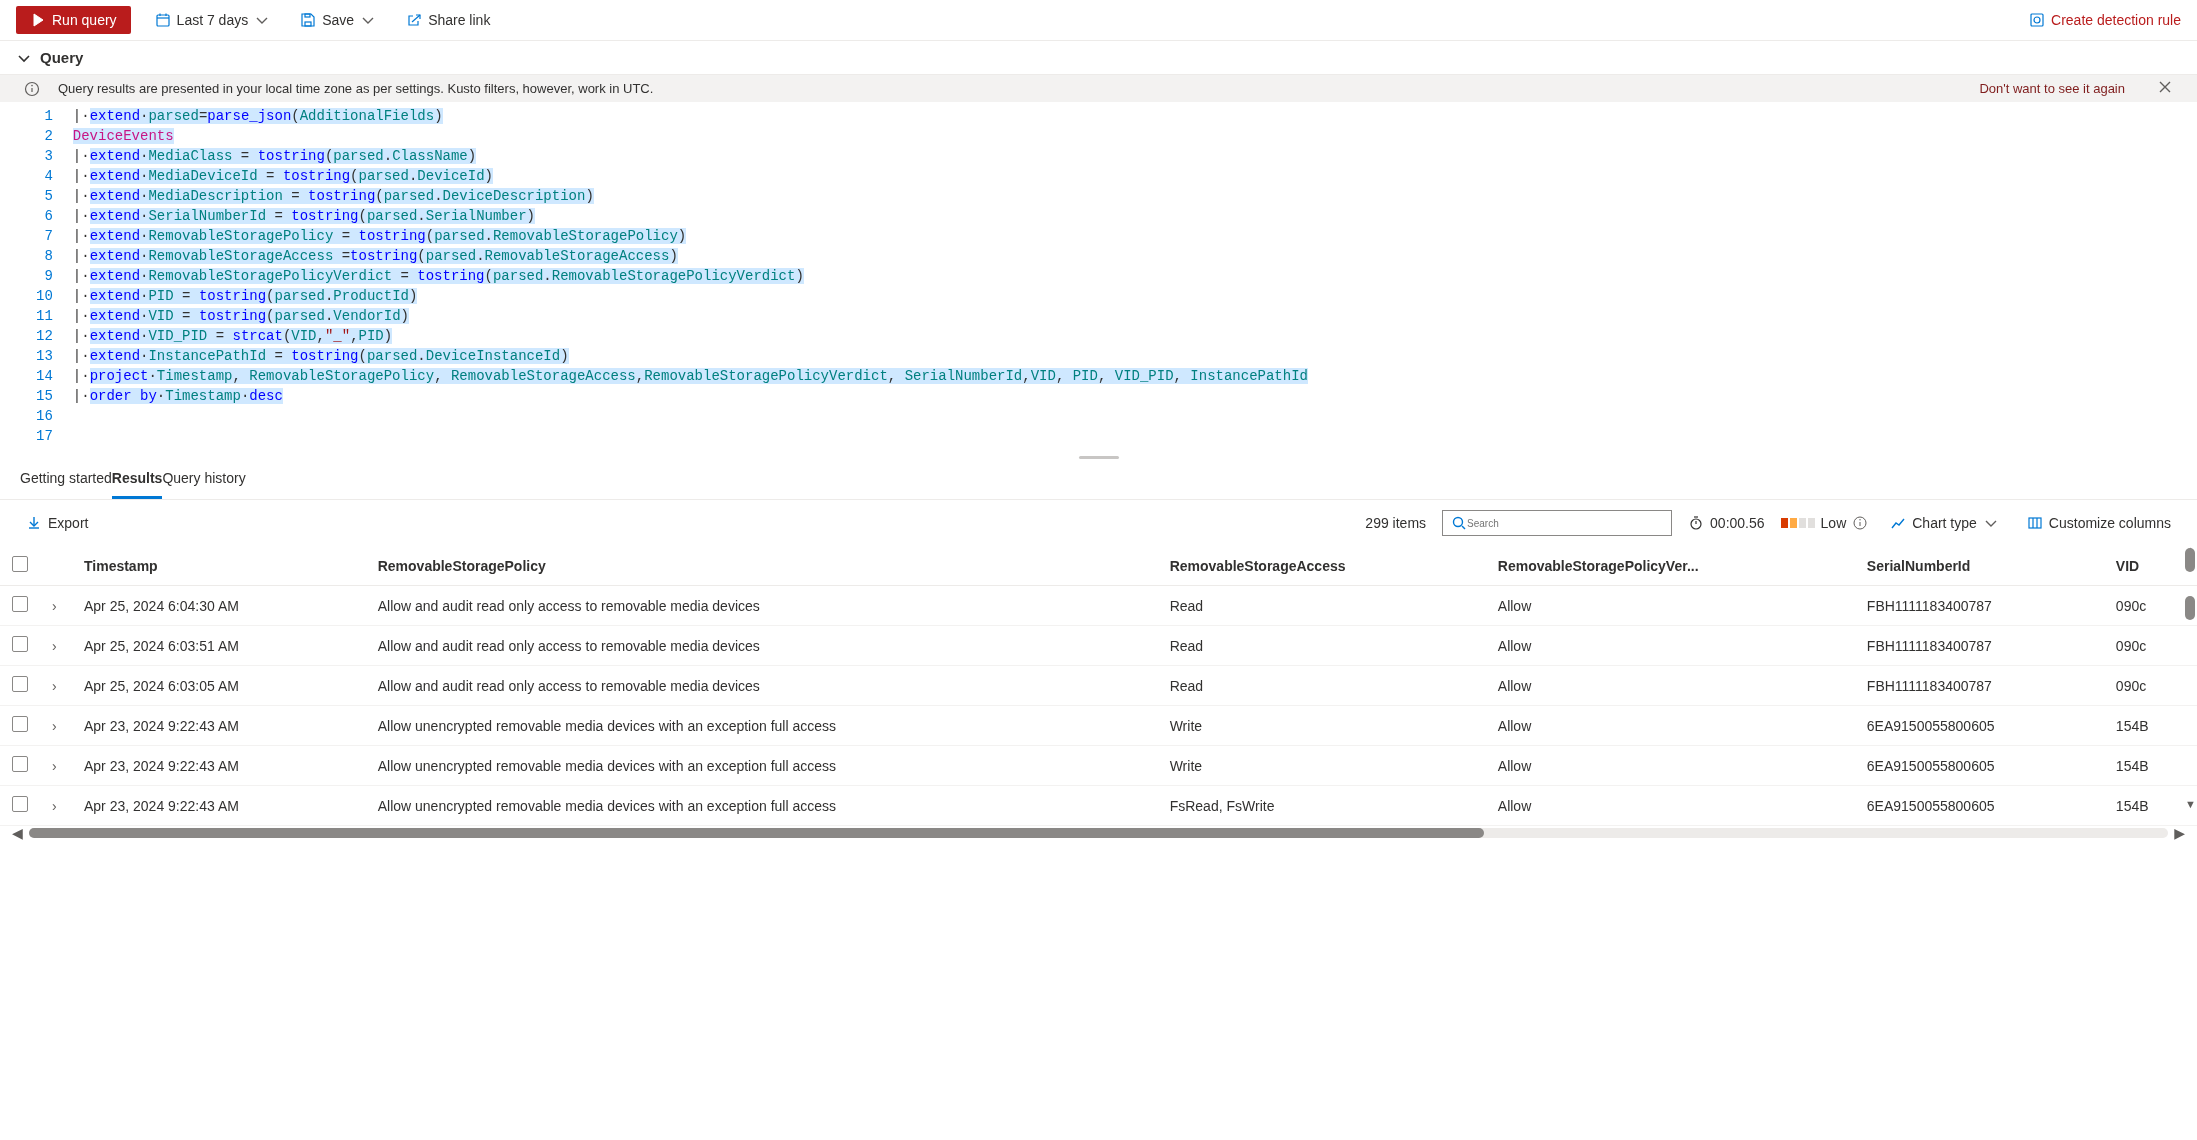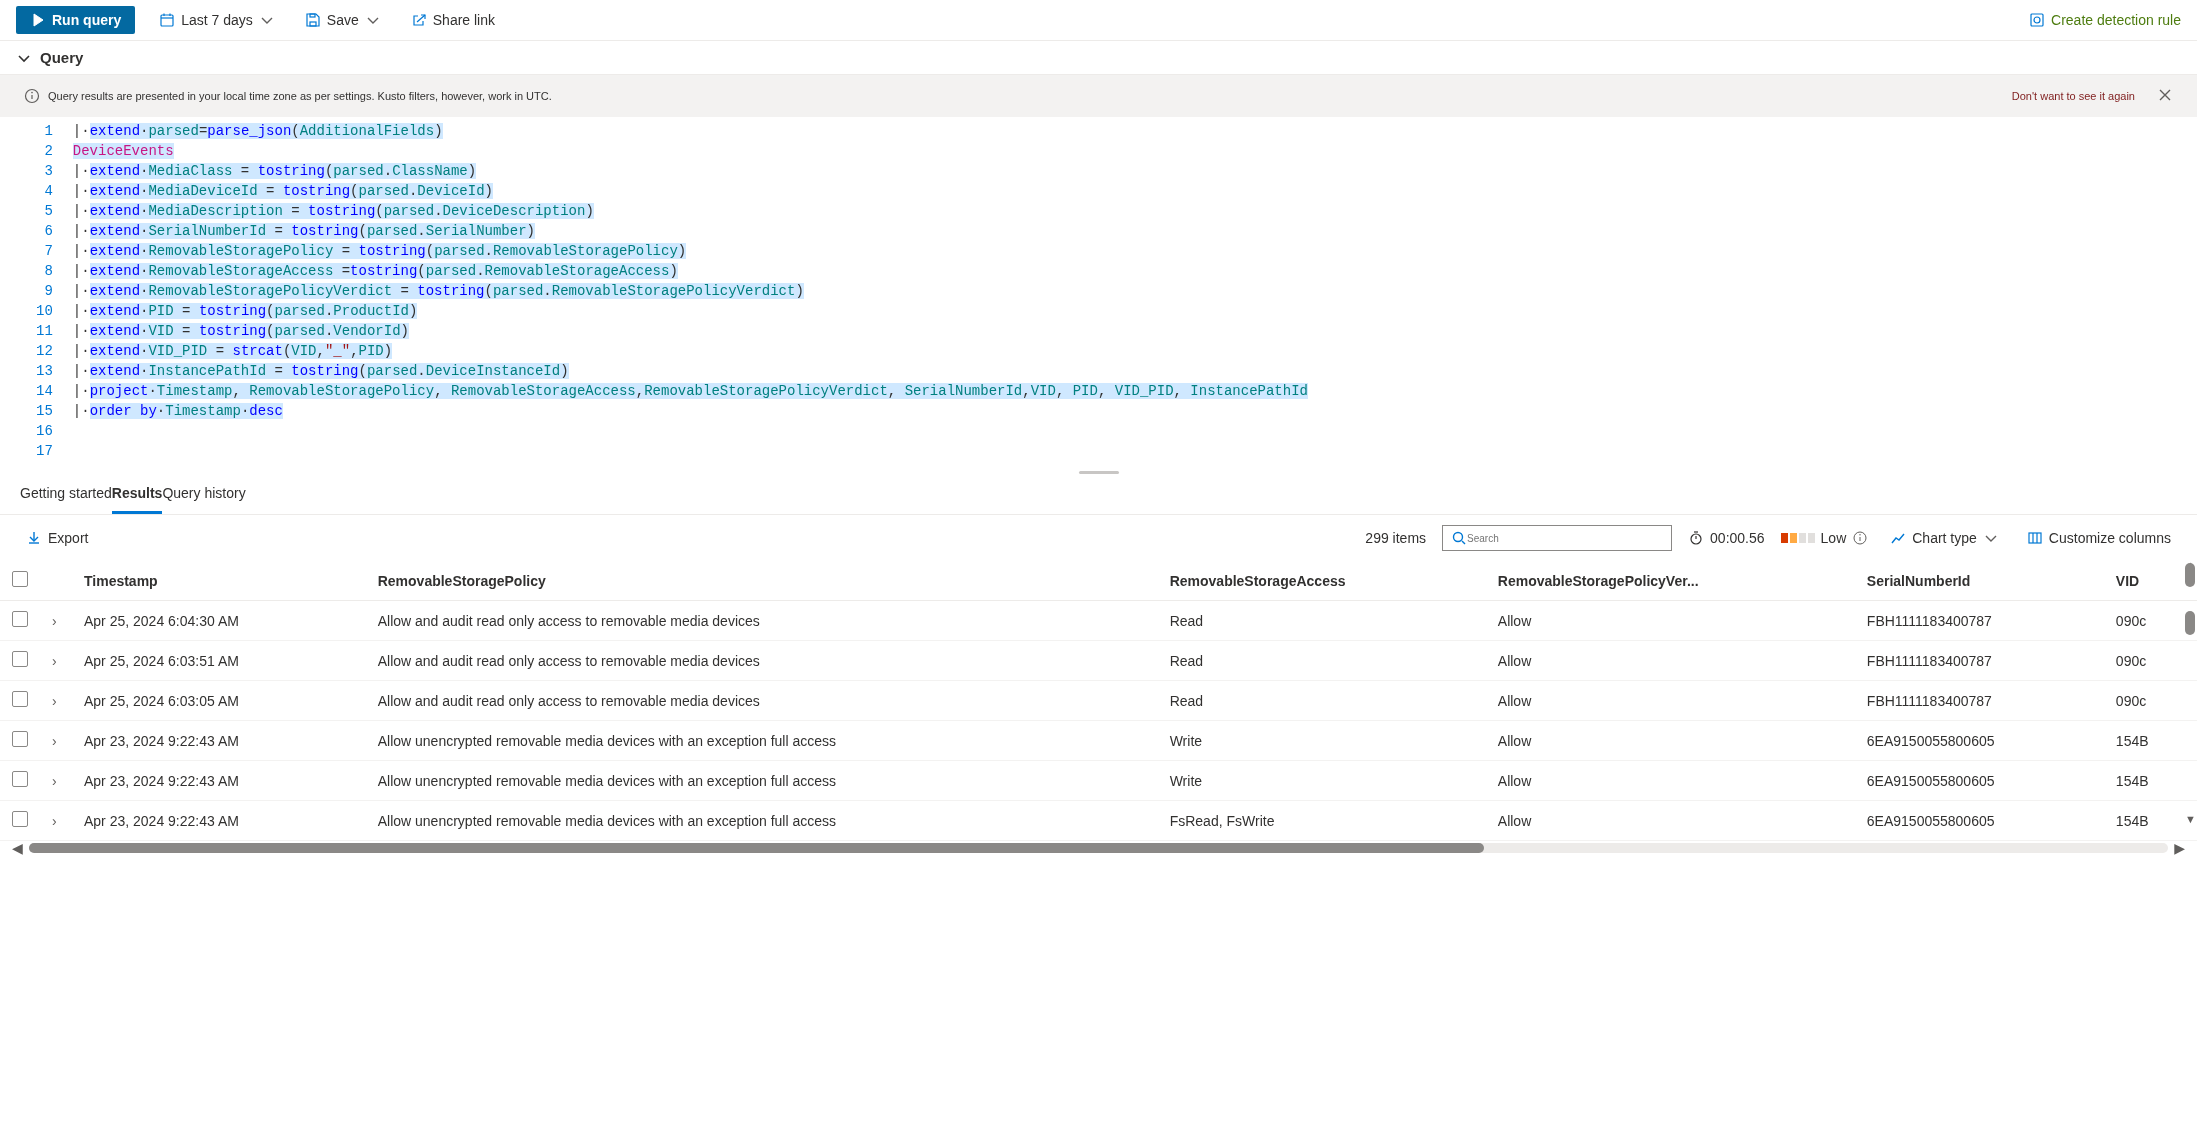--- a/index.html
+++ b/index.html
@@ -1,30 +1,30 @@
 <!DOCTYPE html>
 <html><head>
 <meta charset="utf-8">
 <style>
   * { box-sizing: border-box; margin: 0; padding: 0; }
   body { font-family: "Segoe UI", -apple-system, sans-serif; font-size: 14px; color: #323130; background: #fff; }
 
   
   .toolbar { display: flex; align-items: center; padding: 6px 16px; border-bottom: 1px solid #edebe9; gap: 18px; }
   .tb-btn { display: inline-flex; align-items: center; gap: 6px; background: transparent; border: none; cursor: pointer; font-size: 14px; color: #323130; padding: 4px 6px; }
-  .tb-btn.primary { background: #0369a1; color: #fff; padding: 6px 14px; border-radius: 2px; font-weight: 700; }
+  .tb-btn.primary { background: #b91c1c; color: #fff; padding: 6px 14px; border-radius: 2px; font-weight: 400; }
   .tb-btn.primary svg { stroke: #fff; fill: #fff; }
   .tb-spacer { flex: 1; }
-  .tb-link { color: #4d7c0f; display: inline-flex; align-items: center; gap: 6px; cursor: pointer; }
+  .tb-link { color: #b91c1c; display: inline-flex; align-items: center; gap: 6px; cursor: pointer; }
 
   
   .section-header { display: flex; align-items: center; gap: 8px; padding: 8px 16px; border-bottom: 1px solid #edebe9; font-weight: 600; font-size: 15px; }
 
   
-  .info-banner { display: flex; align-items: center; gap: 8px; background: #f3f2f1; padding: 12px 24px; font-size: 11px; color: #323130; }
+  .info-banner { display: flex; align-items: center; gap: 18px; background: #f3f2f1; padding: 4px 24px; font-size: 13px; color: #323130; }
   .info-banner .dismiss { color: #7f1d1d; cursor: pointer; }
   .info-banner .close { margin-left: 14px; cursor: pointer; color: #605e5c; }
 
   
   .editor { display: flex; font-family: Consolas, "Courier New", monospace; font-size: 14px; line-height: 20px; padding: 4px 0 8px 0; background: #fff; position: relative; }
   .gutter { text-align: right; color: #0078d4; padding: 0 20px 0 36px; user-select: none; }
   .gutter div { height: 20px; }
   .code { flex: 1; }
   .code .line { height: 20px; white-space: pre; }
   .hl { background: #cfe8ff; }

